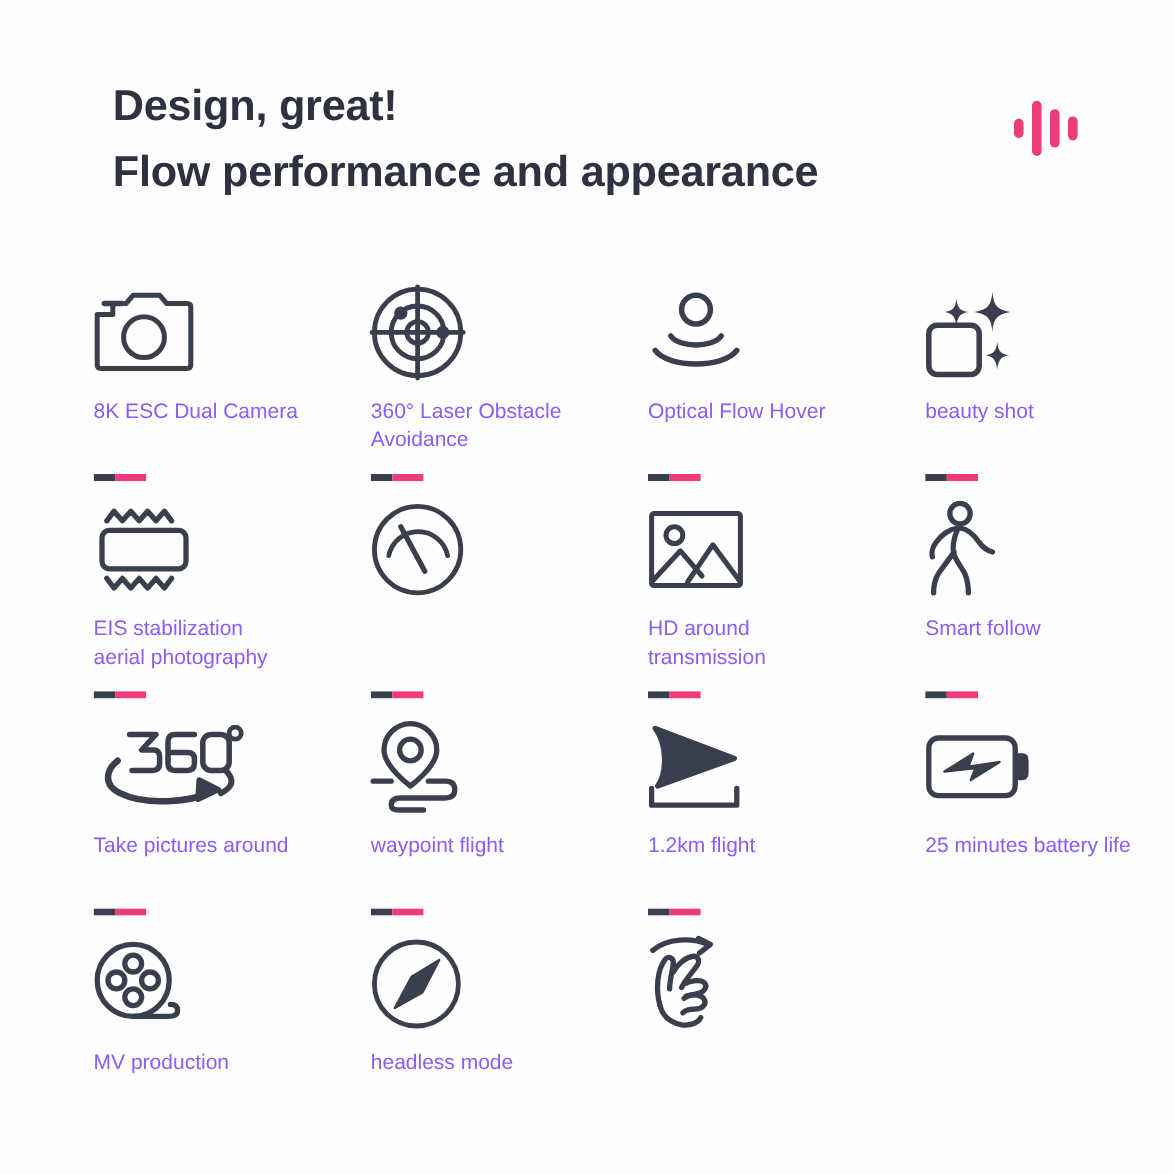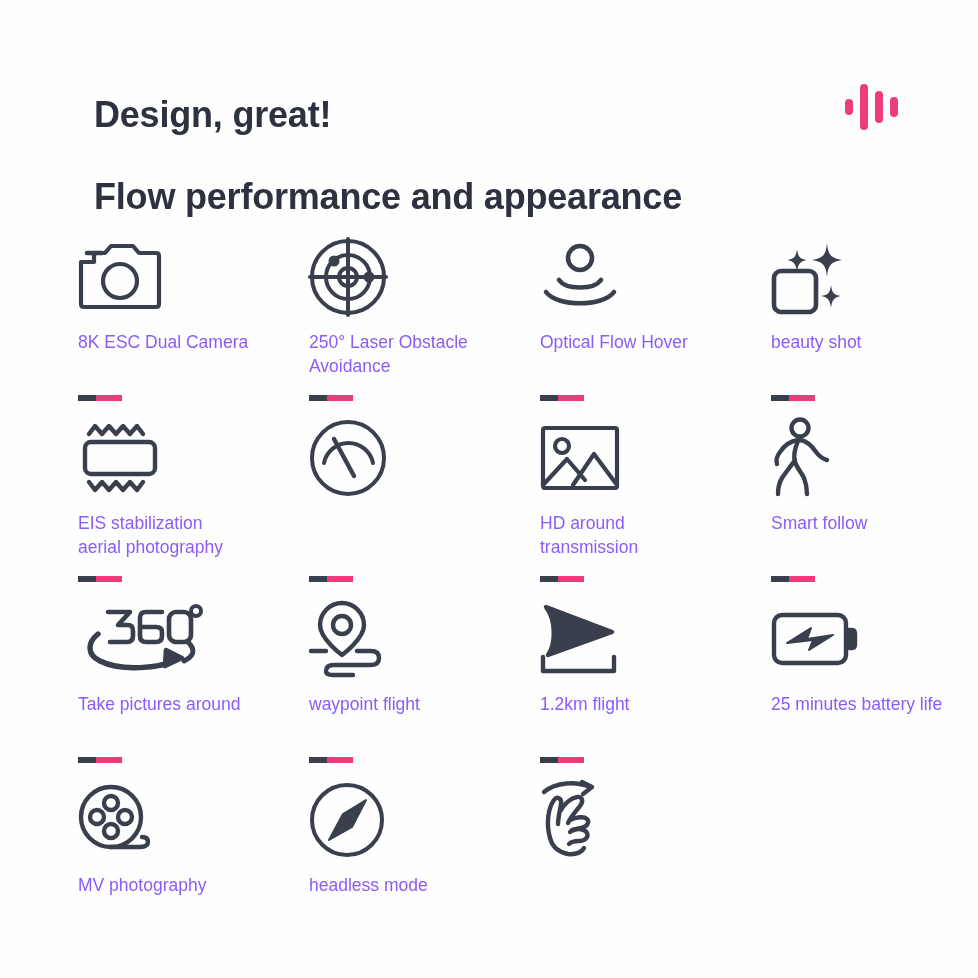--- a/index.html
+++ b/index.html
@@ -38,21 +38,20 @@
     margin: 0;
     font-size: 36px;
     line-height: 1.53;
     font-weight: bold;
     color: #2e3140;
     letter-spacing: -0.2px;
     white-space: nowrap;
   }
   .headline .line {
     display: block;
-    margin-top: 27px;
   }
   .wave-logo {
     display: flex;
     align-items: center;
     gap: 7px;
     height: 46px;
     margin-top: 24px;
     margin-right: 20px;
   }
   .wave-logo .bar {
@@ -152,21 +151,21 @@
       <div class="icon-box">
         <svg width="78" height="78" viewBox="0 0 78 78" fill="none" stroke="#3a3f4d" stroke-width="4" stroke-linecap="round">
           <circle cx="39" cy="39" r="36"></circle>
           <circle cx="39" cy="39" r="22"></circle>
           <circle cx="39" cy="39" r="9"></circle>
           <path d="M39 1 V77 M1 39 H77"></path>
           <circle cx="25" cy="23" r="5.5" fill="#3a3f4d" stroke="none"></circle>
           <circle cx="60" cy="39" r="5.5" fill="#3a3f4d" stroke="none"></circle>
         </svg>
       </div>
-      <div class="cell-label">250° Laser Obstacle
+      <div class="cell-label">360° Laser Obstacle
 Avoidance</div>
       <div class="divider">
           <span class="seg-dark" style="background: rgb(58, 63, 77);"></span>
           <span class="seg-accent" style="background: rgb(238, 59, 123);"></span>
         </div>
     </div>
 
 
     <div class="cell">
       <div class="icon-box">
@@ -330,21 +329,21 @@
       <div class="icon-box">
         <svg width="78" height="72" viewBox="0 0 78 72" fill="none" stroke="#3a3f4d" stroke-width="4.4" stroke-linejoin="round" stroke-linecap="round">
           <circle cx="33" cy="33" r="30"></circle>
           <circle cx="33" cy="19" r="7"></circle>
           <circle cx="19" cy="33" r="7"></circle>
           <circle cx="47" cy="33" r="7"></circle>
           <circle cx="33" cy="47" r="7"></circle>
           <path d="M33 63 H62 Q70 63 70 58 Q70 53 64 53"></path>
         </svg>
       </div>
-      <div class="cell-label">MV photography</div>
+      <div class="cell-label">MV production</div>
 
     </div>
 
     <div class="cell no-divider">
       <div class="icon-box">
         <svg width="76" height="76" viewBox="0 0 76 76" fill="none" stroke="#3a3f4d" stroke-width="4" stroke-linejoin="round" stroke-linecap="round">
           <circle cx="38" cy="38" r="35"></circle>
           <path d="M57 18 L43 45 L20 58 L34 32 Z" fill="#3a3f4d" stroke="#3a3f4d" stroke-width="2"></path>
         </svg>
       </div>

